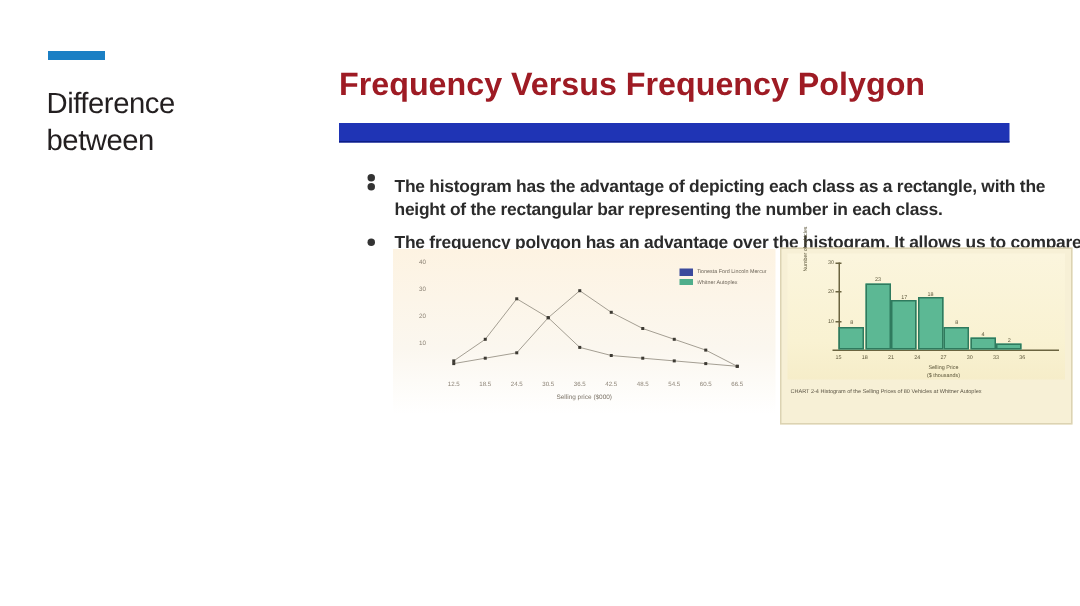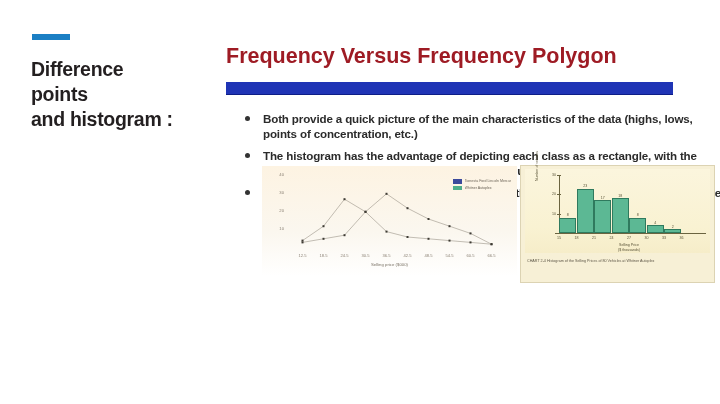--- a/index.html
+++ b/index.html
@@ -34,21 +34,21 @@
     position: absolute;
     left: 32px; top: 34px;
     width: 38px; height: 6px;
     background: #1b7fc4;
   }
   #left-heading {
     position: absolute;
     left: 31px; top: 57px;
     width: 225px;
     font-size: 19.5px;
-    font-weight: bold;
+    font-weight: normal;
     line-height: 25px;
     letter-spacing: -0.3px;
     color: #231f20;
   }
   #left-heading .hl { display: block; white-space: nowrap; }
 
   
   #divider {
     position: absolute;
     left: 272px; top: 0;
@@ -268,36 +268,34 @@
 <body>
 
 <div id="slide">
 
   <div id="top-banner"></div>
 
   <div id="left-panel">
     <div id="accent-rule"></div>
     <div id="left-heading">
       <span class="hl">Difference</span>
-      <span class="hl">points</span>
-      <span class="hl">and histogram :</span>
+      <span class="hl">between</span>
     </div>
   </div>
 
   <div id="divider"></div>
 
   <div id="right-panel">
 
     <div id="slide-title">Frequency Versus Frequency Polygon</div>
     <div id="title-bar"></div>
 
     <div id="bullets">
       <div class="bullet">
         <span class="dot"></span>
-        <span>Both provide a quick picture of the main characteristics of the data (highs, lows, points of concentration, etc.)</span>
       </div>
       <div class="bullet">
         <span class="dot"></span>
         <span>The histogram has the advantage of depicting each class as a rectangle, with the height of the rectangular bar representing the number in each class.</span>
       </div>
       <div class="bullet">
         <span class="dot"></span>
         <span>The frequency polygon has an advantage over the histogram. It allows us to compare directly two or more frequency distributions.</span>
       </div>
     </div>

